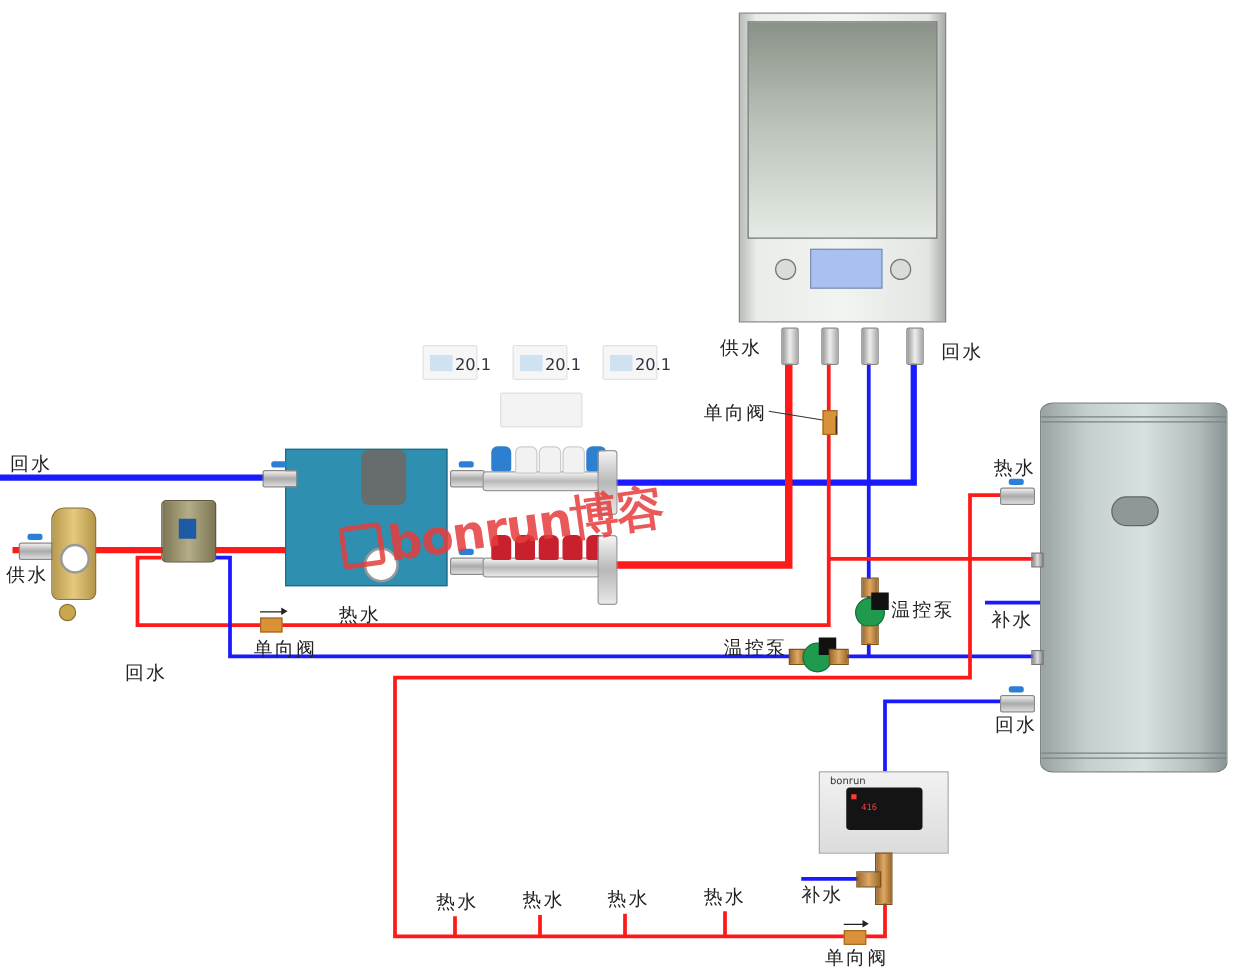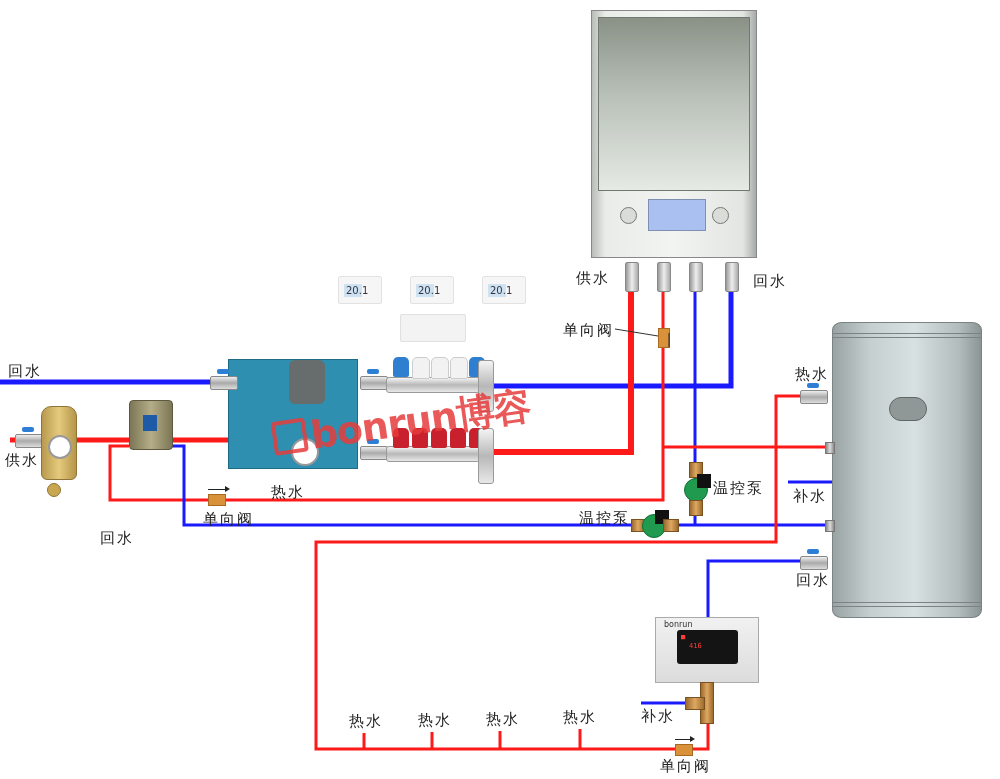--- a/index.html
+++ b/index.html
@@ -34,21 +34,21 @@
   .pump-gray { position: absolute; left: 60px; top: 0; width: 36px; height: 44px; border-radius: 6px; background: #676c6c; }
   .gauge { position: absolute; left: 62px; top: 78px; width: 24px; height: 24px; border-radius: 50%; background: #fff; border: 2px solid #999; }
   .manifold-bar { position: absolute; height: 14px; background: linear-gradient(180deg,#f4f4f4,#b8b8b8,#e8e8e8); border: 1px solid #999; border-radius: 3px; }
   .cap { position: absolute; width: 16px; height: 20px; border-radius: 5px 5px 2px 2px; }
   .watermark { position: absolute; left: 272px; top: 398px; font-family: "DejaVu Sans", sans-serif; font-size: 38px; font-weight: bold;
                color: rgba(230,60,60,0.85); letter-spacing: -1px; transform: rotate(-8deg); }
   .watermark .box { display: inline-block; width: 26px; height: 26px; border: 4px solid rgba(230,60,60,0.85); border-radius: 4px; margin-right: 4px; vertical-align: -2px; }
   
   .thermo { position: absolute; width: 42px; height: 26px; background: #f6f6f6; border: 1px solid #e2e2e2; border-radius: 2px; }
   .thermo .lcd { position: absolute; left: 5px; top: 7px; width: 18px; height: 13px; background: #cfe2f2; }
-  .thermo .lcd span { font-size: 10px; font-family: "DejaVu Sans", sans-serif; color: #334; position: absolute; left: 2px; top: 1px; }
+  .thermo .lcd span { font-size: 13px; font-family: "DejaVu Sans", sans-serif; color: #334; position: absolute; left: 20px; top: 1px; }
   .hub { position: absolute; left: 400px; top: 314px; width: 64px; height: 26px; background: #f3f3f3; border: 1px solid #e0e0e0; border-radius: 2px; }
   
   .separator { left: 41px; top: 406px; width: 34px; height: 72px; border-radius: 10px 10px 6px 6px;
                background: linear-gradient(90deg,#b89a4e,#e5c97c,#b5964b); border: 1px solid #8e7536; }
   .separator .g { position: absolute; left: 6px; top: 28px; width: 20px; height: 20px; border-radius: 50%; background: #fff; border: 2px solid #999; }
   .filterbox { left: 129px; top: 400px; width: 42px; height: 48px; border-radius: 4px;
                background: linear-gradient(90deg,#7c7656,#b4ad87,#7c7656); border: 1px solid #5d583e; }
   .filterbox .tag { position: absolute; left: 13px; top: 14px; width: 14px; height: 16px; background: #1f5aa6; }
   
   .gpump { position: absolute; width: 22px; height: 22px; border-radius: 50%; background: #1f9a4e; border: 1px solid #137038; }

